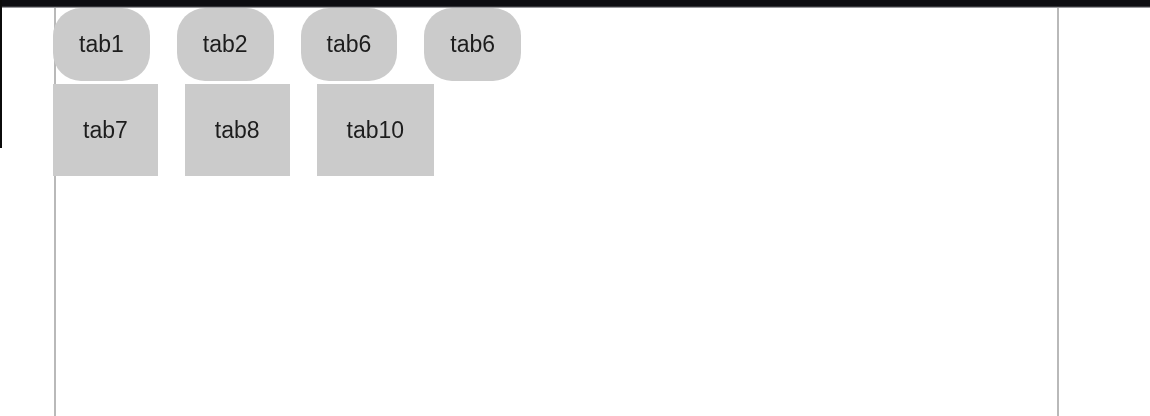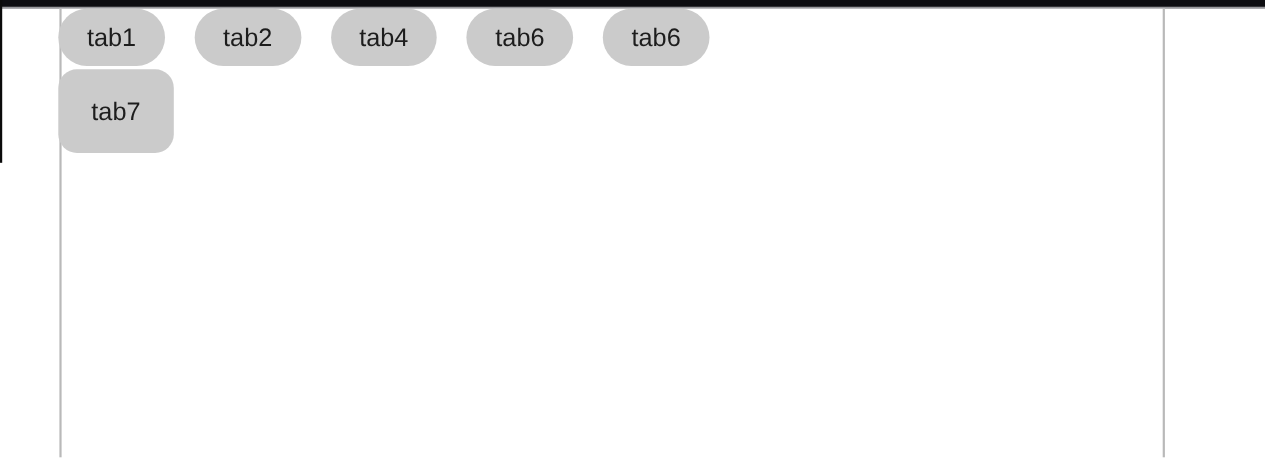--- a/index.html
+++ b/index.html
@@ -46,23 +46,23 @@
   .tabs {
     position: absolute;
     left: 53px; top: 8px;
     z-index: 2;
   }
   .tab-row {
     display: flex;
     align-items: stretch;
     gap: 27px;
   }
-  .tab-row.row-1 .tab { height: 52px; padding: 0 26px; border-radius: 28px; }
+  .tab-row.row-1 .tab { height: 73px; padding: 0 26px; border-radius: 28px; }
   .tab-row.row-2 { margin-top: 3px; }
-  .tab-row.row-2 .tab { height: 76px; padding: 0 30px; border-radius: 17px; }
+  .tab-row.row-2 .tab { height: 92px; padding: 0 30px; }
   .tab {
     display: flex;
     align-items: center;
     justify-content: center;
     background: var(--tab-bg);
     color: var(--tab-text);
     font-size: 23px;
     line-height: 1;
     white-space: nowrap;
     cursor: pointer;
@@ -73,21 +73,22 @@
 <body>
 
 <div class="stage">
   <div class="topbar"></div>
   <div class="left-edge"></div>
   <div class="panel"></div>
   <div class="tabs">
     <div class="tab-row row-1">
         <div class="tab">tab1</div>
         <div class="tab">tab2</div>
-        <div class="tab">tab4</div>
         <div class="tab">tab6</div>
         <div class="tab">tab6</div>
       </div>
     <div class="tab-row row-2">
         <div class="tab">tab7</div>
+        <div class="tab">tab8</div>
+        <div class="tab">tab10</div>
       </div>
   </div>
 </div>
 
 </body></html>

